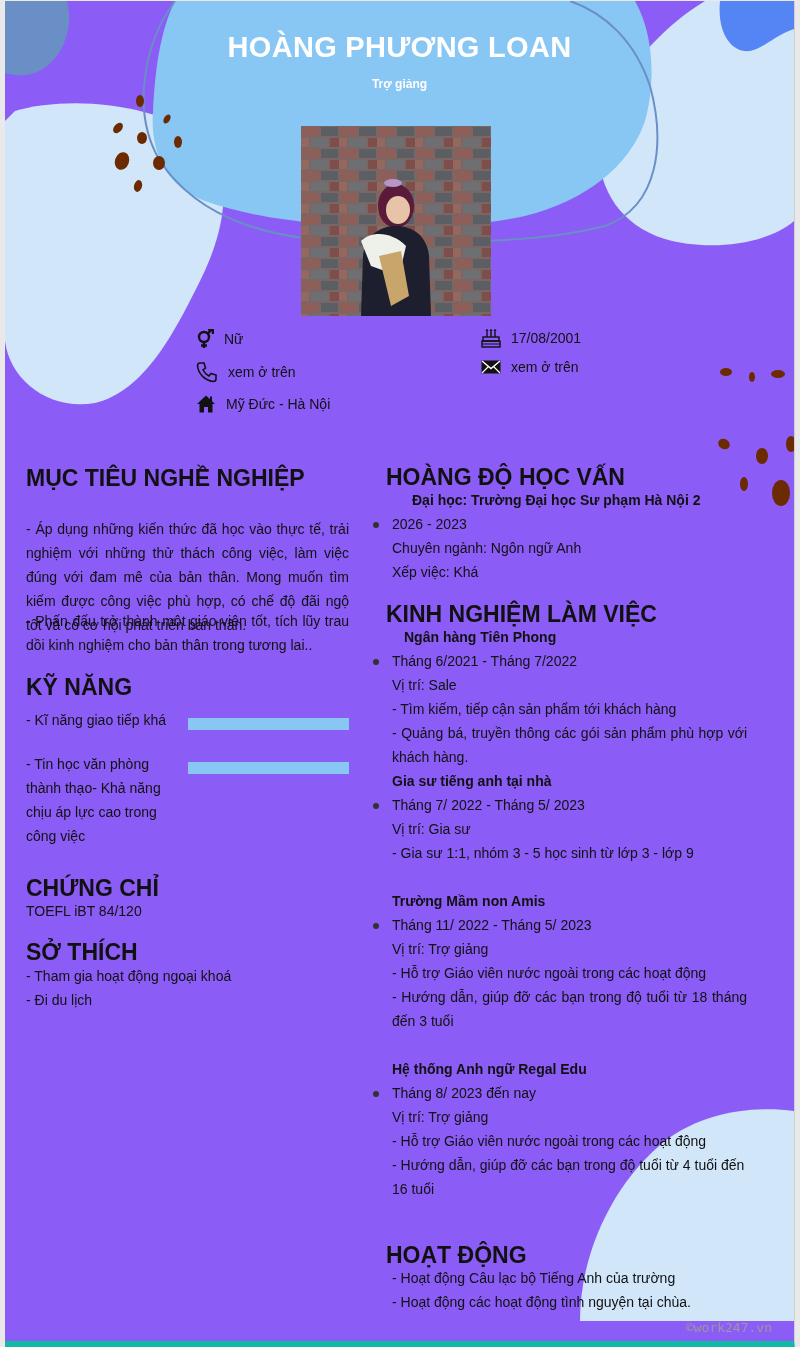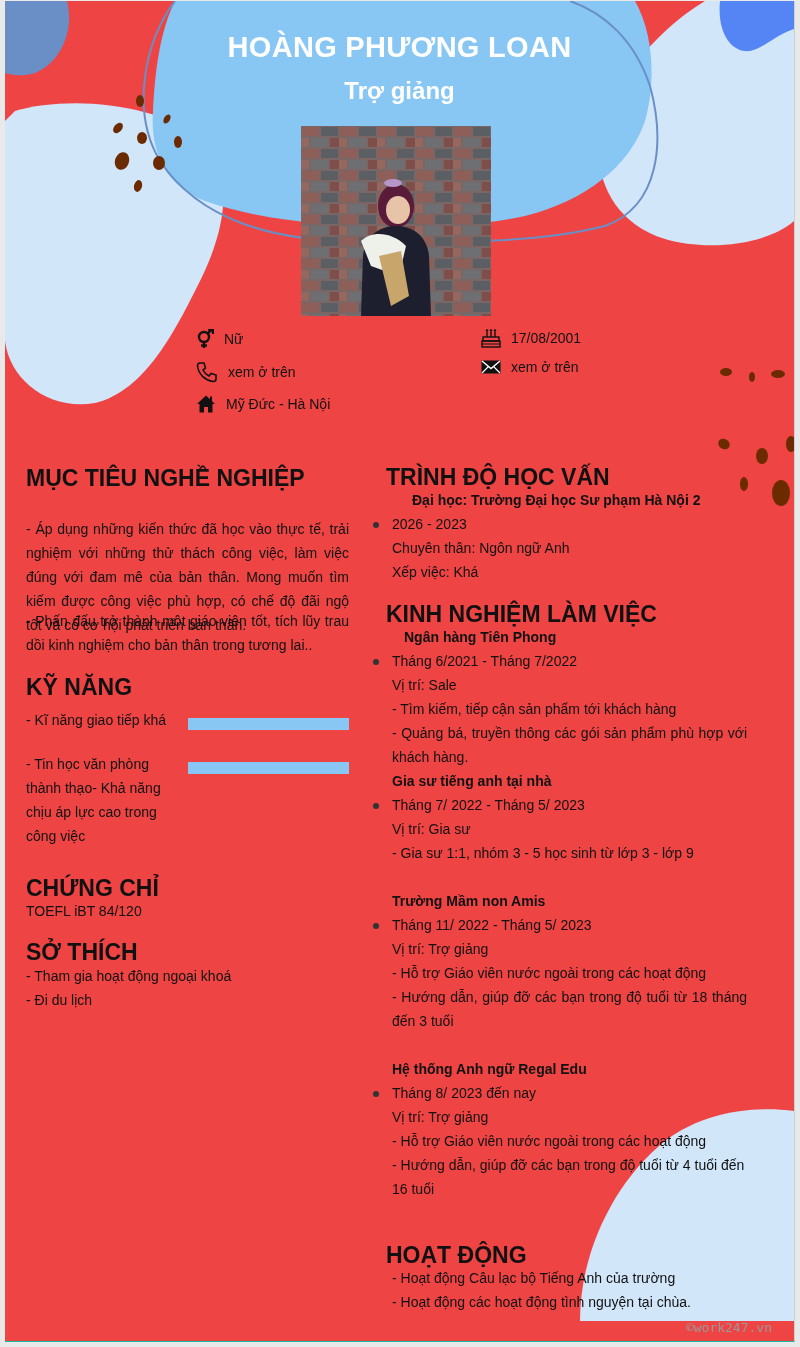--- a/index.html
+++ b/index.html
@@ -3,30 +3,30 @@
 <meta charset="utf-8">
 <style>
   html, body { margin: 0; padding: 0; }
   body {
     width: 800px; height: 1347px; background: #e9e9e9;
     font-family: "Liberation Sans", "DejaVu Sans", sans-serif; color: #111;
     position: relative; overflow: hidden;
   }
   .page {
     position: absolute; left: 5px; top: 1px; width: 789px; height: 1340px;
-    background: #ef4444; overflow: hidden; border-right: 1px solid #cfcfcf; border-bottom: 1px solid #14b8a6;
+    background: #8b5cf6; overflow: hidden; border-right: 1px solid #cfcfcf; border-bottom: 7px solid #14b8a6;
   }
   .deco { position: absolute; }
   .name {
     position: absolute; left: 0; width: 789px; top: 30px; text-align: center;
     color: #fff; font-weight: bold; font-size: 29px; letter-spacing: 0.3px;
   }
   .role {
     position: absolute; left: 0; width: 789px; top: 76px; text-align: center;
-    color: #fff; font-weight: bold; font-size: 24px;
+    color: #fff; font-weight: bold; font-size: 12px;
   }
   .photo {
     position: absolute; left: 296px; top: 125px; width: 190px; height: 190px;
     overflow: hidden;
   }
   .info { position: absolute; font-size: 14px; display: flex; align-items: center; }
   .info svg { margin-right: 10px; }
   .h2 { position: absolute; font-weight: bold; font-size: 23px; margin: 0; }
   .txt { position: absolute; font-size: 14px; line-height: 24px; }
   .just { text-align: justify; }
@@ -162,25 +162,25 @@
   <div class="txt" style="left:21px;top:751px;width:150px;"> - Tin học văn phòng thành thạo- Khả năng chịu áp lực cao trong công việc</div>
   <div class="bar" style="left:183px;top:761px;width:161px;"></div>
 
   <h2 class="h2" style="left:21px;top:874px;">CHỨNG CHỈ</h2>
   <div class="txt" style="left:21px;top:898px;">TOEFL iBT 84/120</div>
 
   <h2 class="h2" style="left:21px;top:938px;">SỞ THÍCH</h2>
   <div class="txt" style="left:21px;top:963px;"> - Tham gia hoạt động ngoại khoá</div>
   <div class="txt" style="left:21px;top:987px;"> - Đi du lịch</div>
 
-  <h2 class="h2" style="left:381px;top:463px;">TRÌNH ĐỘ HỌC VẤN</h2>
+  <h2 class="h2" style="left:381px;top:463px;">HOÀNG ĐỘ HỌC VẤN</h2>
   <div class="txt bold" style="left:387px;top:487px;margin-left:20px;">Đại học: Trường  Đại học Sư phạm Hà Nội 2</div>
   <div class="bullet" style="left:368px;top:521px;"></div>
   <div class="txt" style="left:387px;top:511px;">2026 - 2023</div>
-  <div class="txt" style="left:387px;top:535px;">Chuyên thân: Ngôn ngữ Anh</div>
+  <div class="txt" style="left:387px;top:535px;">Chuyên ngành: Ngôn ngữ Anh</div>
   <div class="txt" style="left:387px;top:559px;">Xếp việc: Khá</div>
 
   <h2 class="h2" style="left:381px;top:600px;">KINH NGHIỆM LÀM VIỆC</h2>
 
   <div class="txt bold" style="left:387px;top:624px;padding-left:12px;">Ngân hàng Tiên Phong</div>
   <div class="bullet" style="left:368px;top:658px;"></div>
   <div class="txt" style="left:387px;top:648px;">Tháng 6/2021 - Tháng 7/2022</div>
   <div class="txt" style="left:387px;top:672px;">Vị trí: Sale</div>
   <div class="txt" style="left:387px;top:696px;">- Tìm kiếm, tiếp cận sản phẩm tới khách hàng</div>
   <div class="txt just" style="left:387px;top:720px;width:355px;">- Quảng bá, truyền thông các gói sản phẩm phù hợp với khách hàng.</div>

